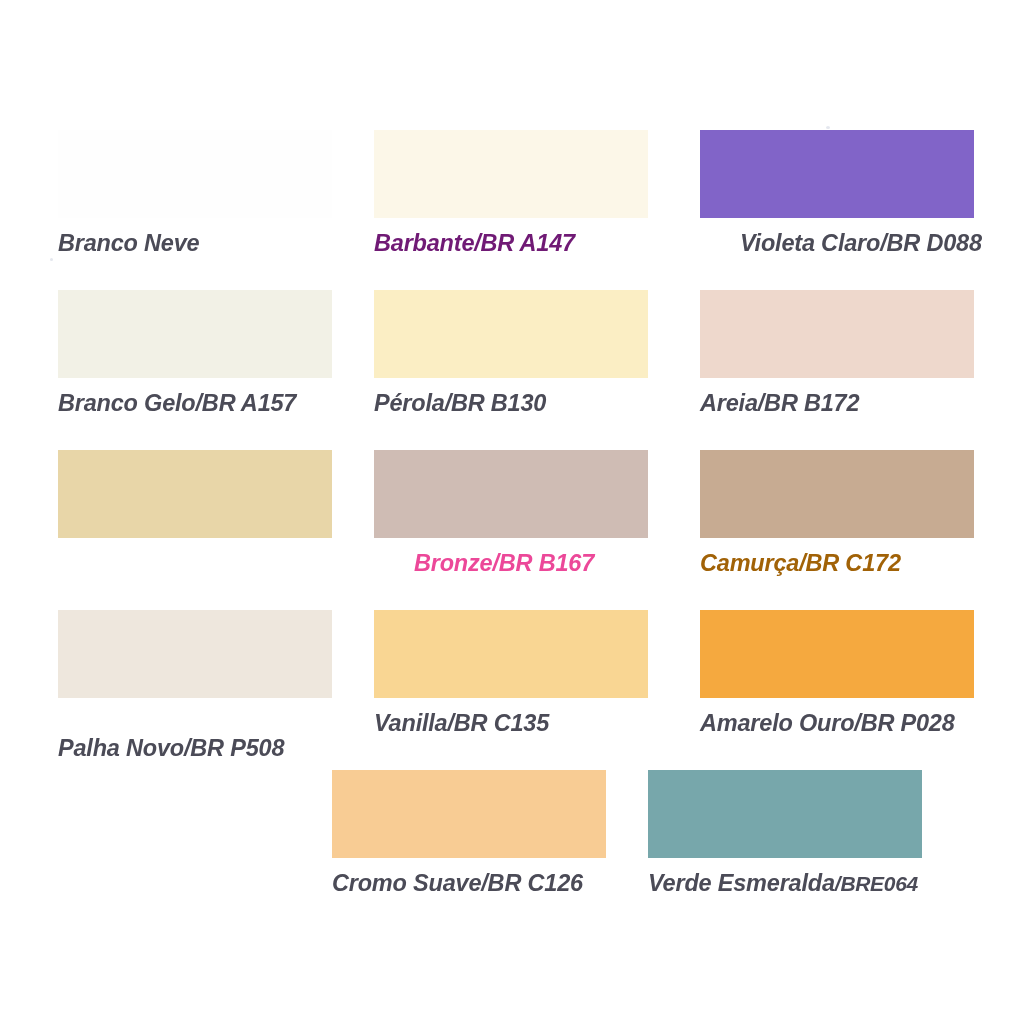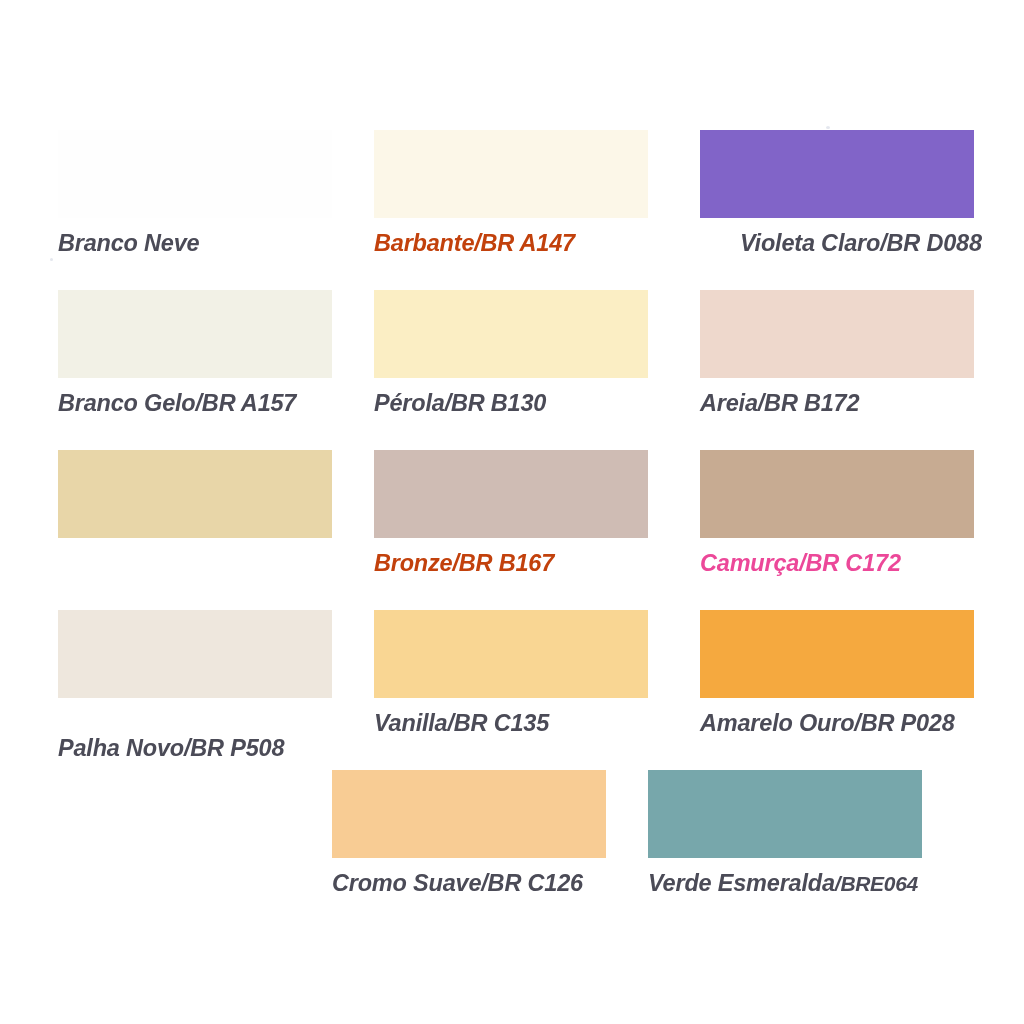--- a/index.html
+++ b/index.html
@@ -97,21 +97,21 @@
 
   <div class="swatch-grid">
 
     <div class="swatch-cell">
       <div class="swatch-chip" style="background-color: rgb(254, 254, 254);"></div>
       <div class="swatch-label" style="color: rgb(75, 75, 87);">Branco Neve</div>
     </div>
     <div class="gutter"></div>
     <div class="swatch-cell">
       <div class="swatch-chip" style="background-color: rgb(252, 247, 232);"></div>
-      <div class="swatch-label" style="color: #c2410c;">Barbante/BR A147</div>
+      <div class="swatch-label" style="color: #701a75;">Barbante/BR A147</div>
     </div>
     <div class="gutter"></div>
     <div class="swatch-cell">
       <div class="swatch-chip" style="background-color: rgb(129, 100, 200);"></div>
       <div class="swatch-label" style="color: rgb(75, 75, 87); margin-left: 40px;">Violeta Claro/BR D088</div>
     </div>
 
     <div class="swatch-cell">
       <div class="swatch-chip" style="background-color: rgb(242, 241, 230);"></div>
       <div class="swatch-label" style="color: rgb(75, 75, 87);">Branco Gelo/BR A157</div>
@@ -126,26 +126,26 @@
       <div class="swatch-chip" style="background-color: rgb(238, 216, 204);"></div>
       <div class="swatch-label" style="color: rgb(75, 75, 87);">Areia/BR B172</div>
     </div>
 
     <div class="swatch-cell">
       <div class="swatch-chip" style="background-color: rgb(232, 214, 168);"></div>
     </div>
     <div class="gutter"></div>
     <div class="swatch-cell">
       <div class="swatch-chip" style="background-color: rgb(207, 188, 180);"></div>
-      <div class="swatch-label" style="color: #c2410c;">Bronze/BR B167</div>
+      <div class="swatch-label" style="color: #ec4899; margin-left: 40px;">Bronze/BR B167</div>
     </div>
     <div class="gutter"></div>
     <div class="swatch-cell">
       <div class="swatch-chip" style="background-color: rgb(199, 171, 146);"></div>
-      <div class="swatch-label" style="color: #ec4899;">Camurça/BR C172</div>
+      <div class="swatch-label" style="color: #a16207;">Camurça/BR C172</div>
     </div>
 
     <div class="swatch-cell">
       <div class="swatch-chip" style="background-color: rgb(238, 231, 221);"></div>
       <div class="swatch-label" style="color: rgb(75, 75, 87); margin-top: 38px;">Palha Novo/BR P508</div>
     </div>
     <div class="gutter"></div>
     <div class="swatch-cell">
       <div class="swatch-chip" style="background-color: rgb(249, 214, 147);"></div>
       <div class="swatch-label" style="color: rgb(75, 75, 87);">Vanilla/BR C135</div>

